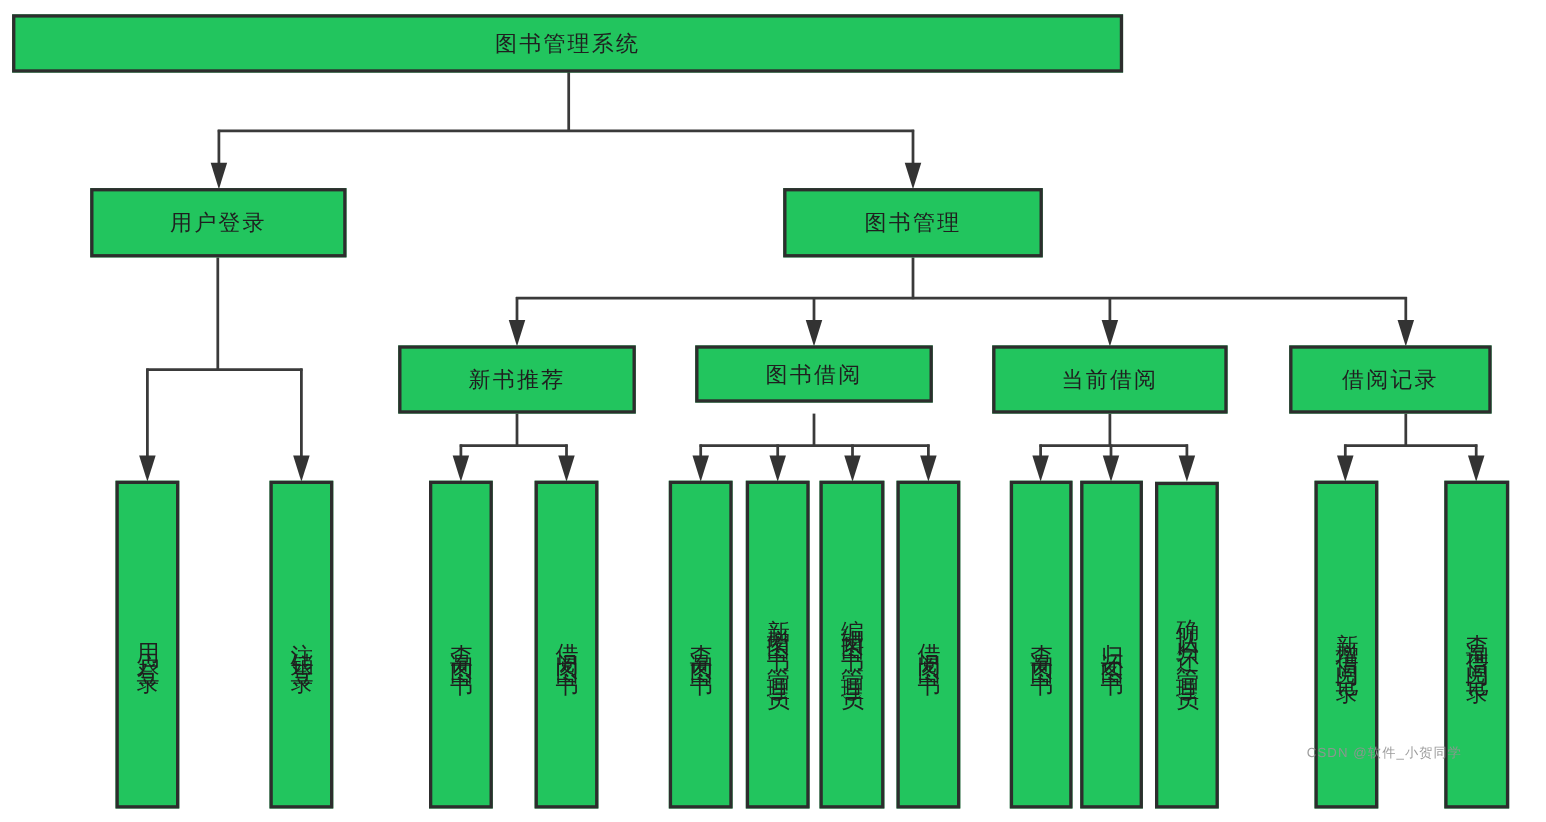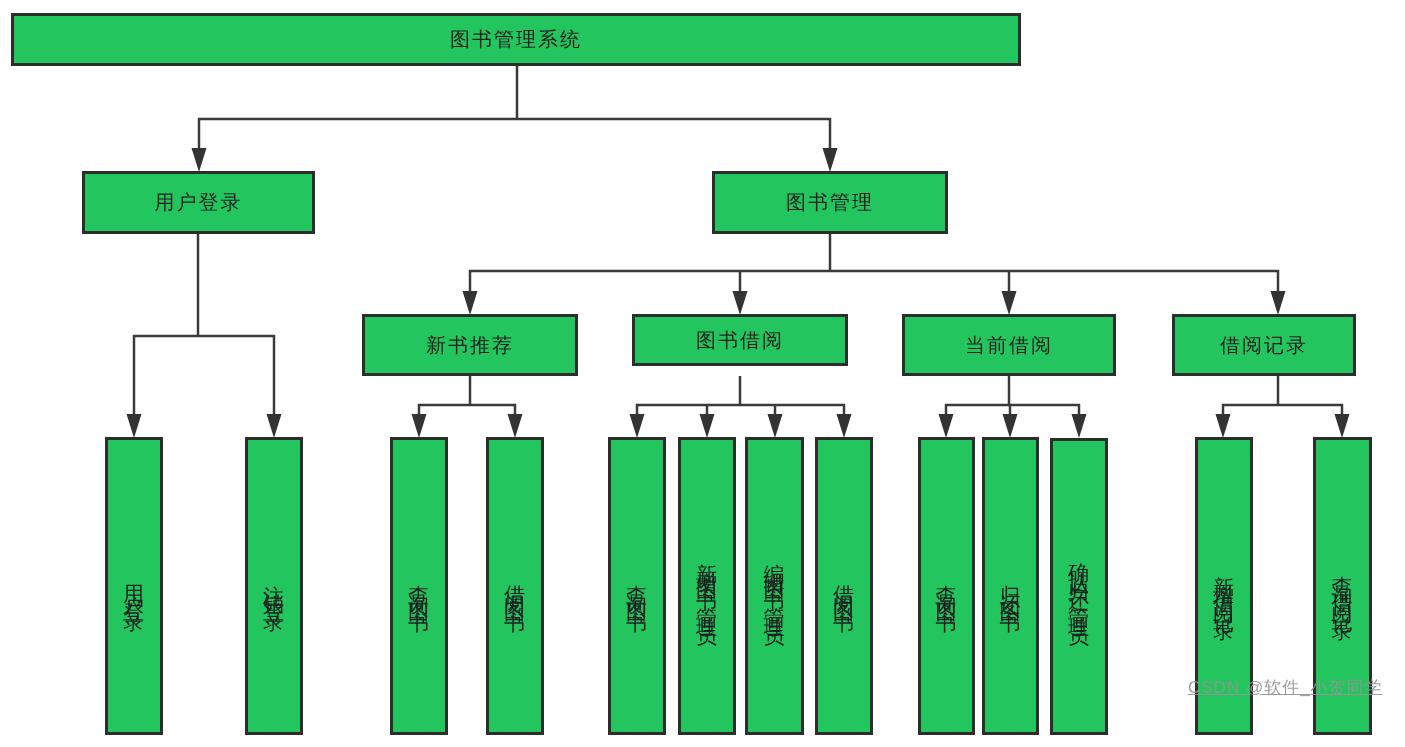--- a/index.html
+++ b/index.html
@@ -26,26 +26,25 @@
     writing-mode:vertical-rl;
     text-orientation:mixed;
     font-size:21px;
     letter-spacing:9px;
     line-height:1;
     white-space:nowrap;
   }
   .watermark{
     position:absolute;
     left:1188px;top:676px;
-    font-size:17px;
+    font-size:12px;
     color:rgba(148,148,148,0.92);
     letter-spacing:1px;
     white-space:nowrap;
     z-index:5;
-    text-decoration:underline;
   }
 </style>
 </head>
 <body>
 
 <div class="canvas">
 
   <svg class="connectors" viewBox="0 0 1405 747" xmlns="http://www.w3.org/2000/svg" aria-hidden="true">
     <g stroke="#3a3a3a" stroke-width="2.5" fill="none">
 

